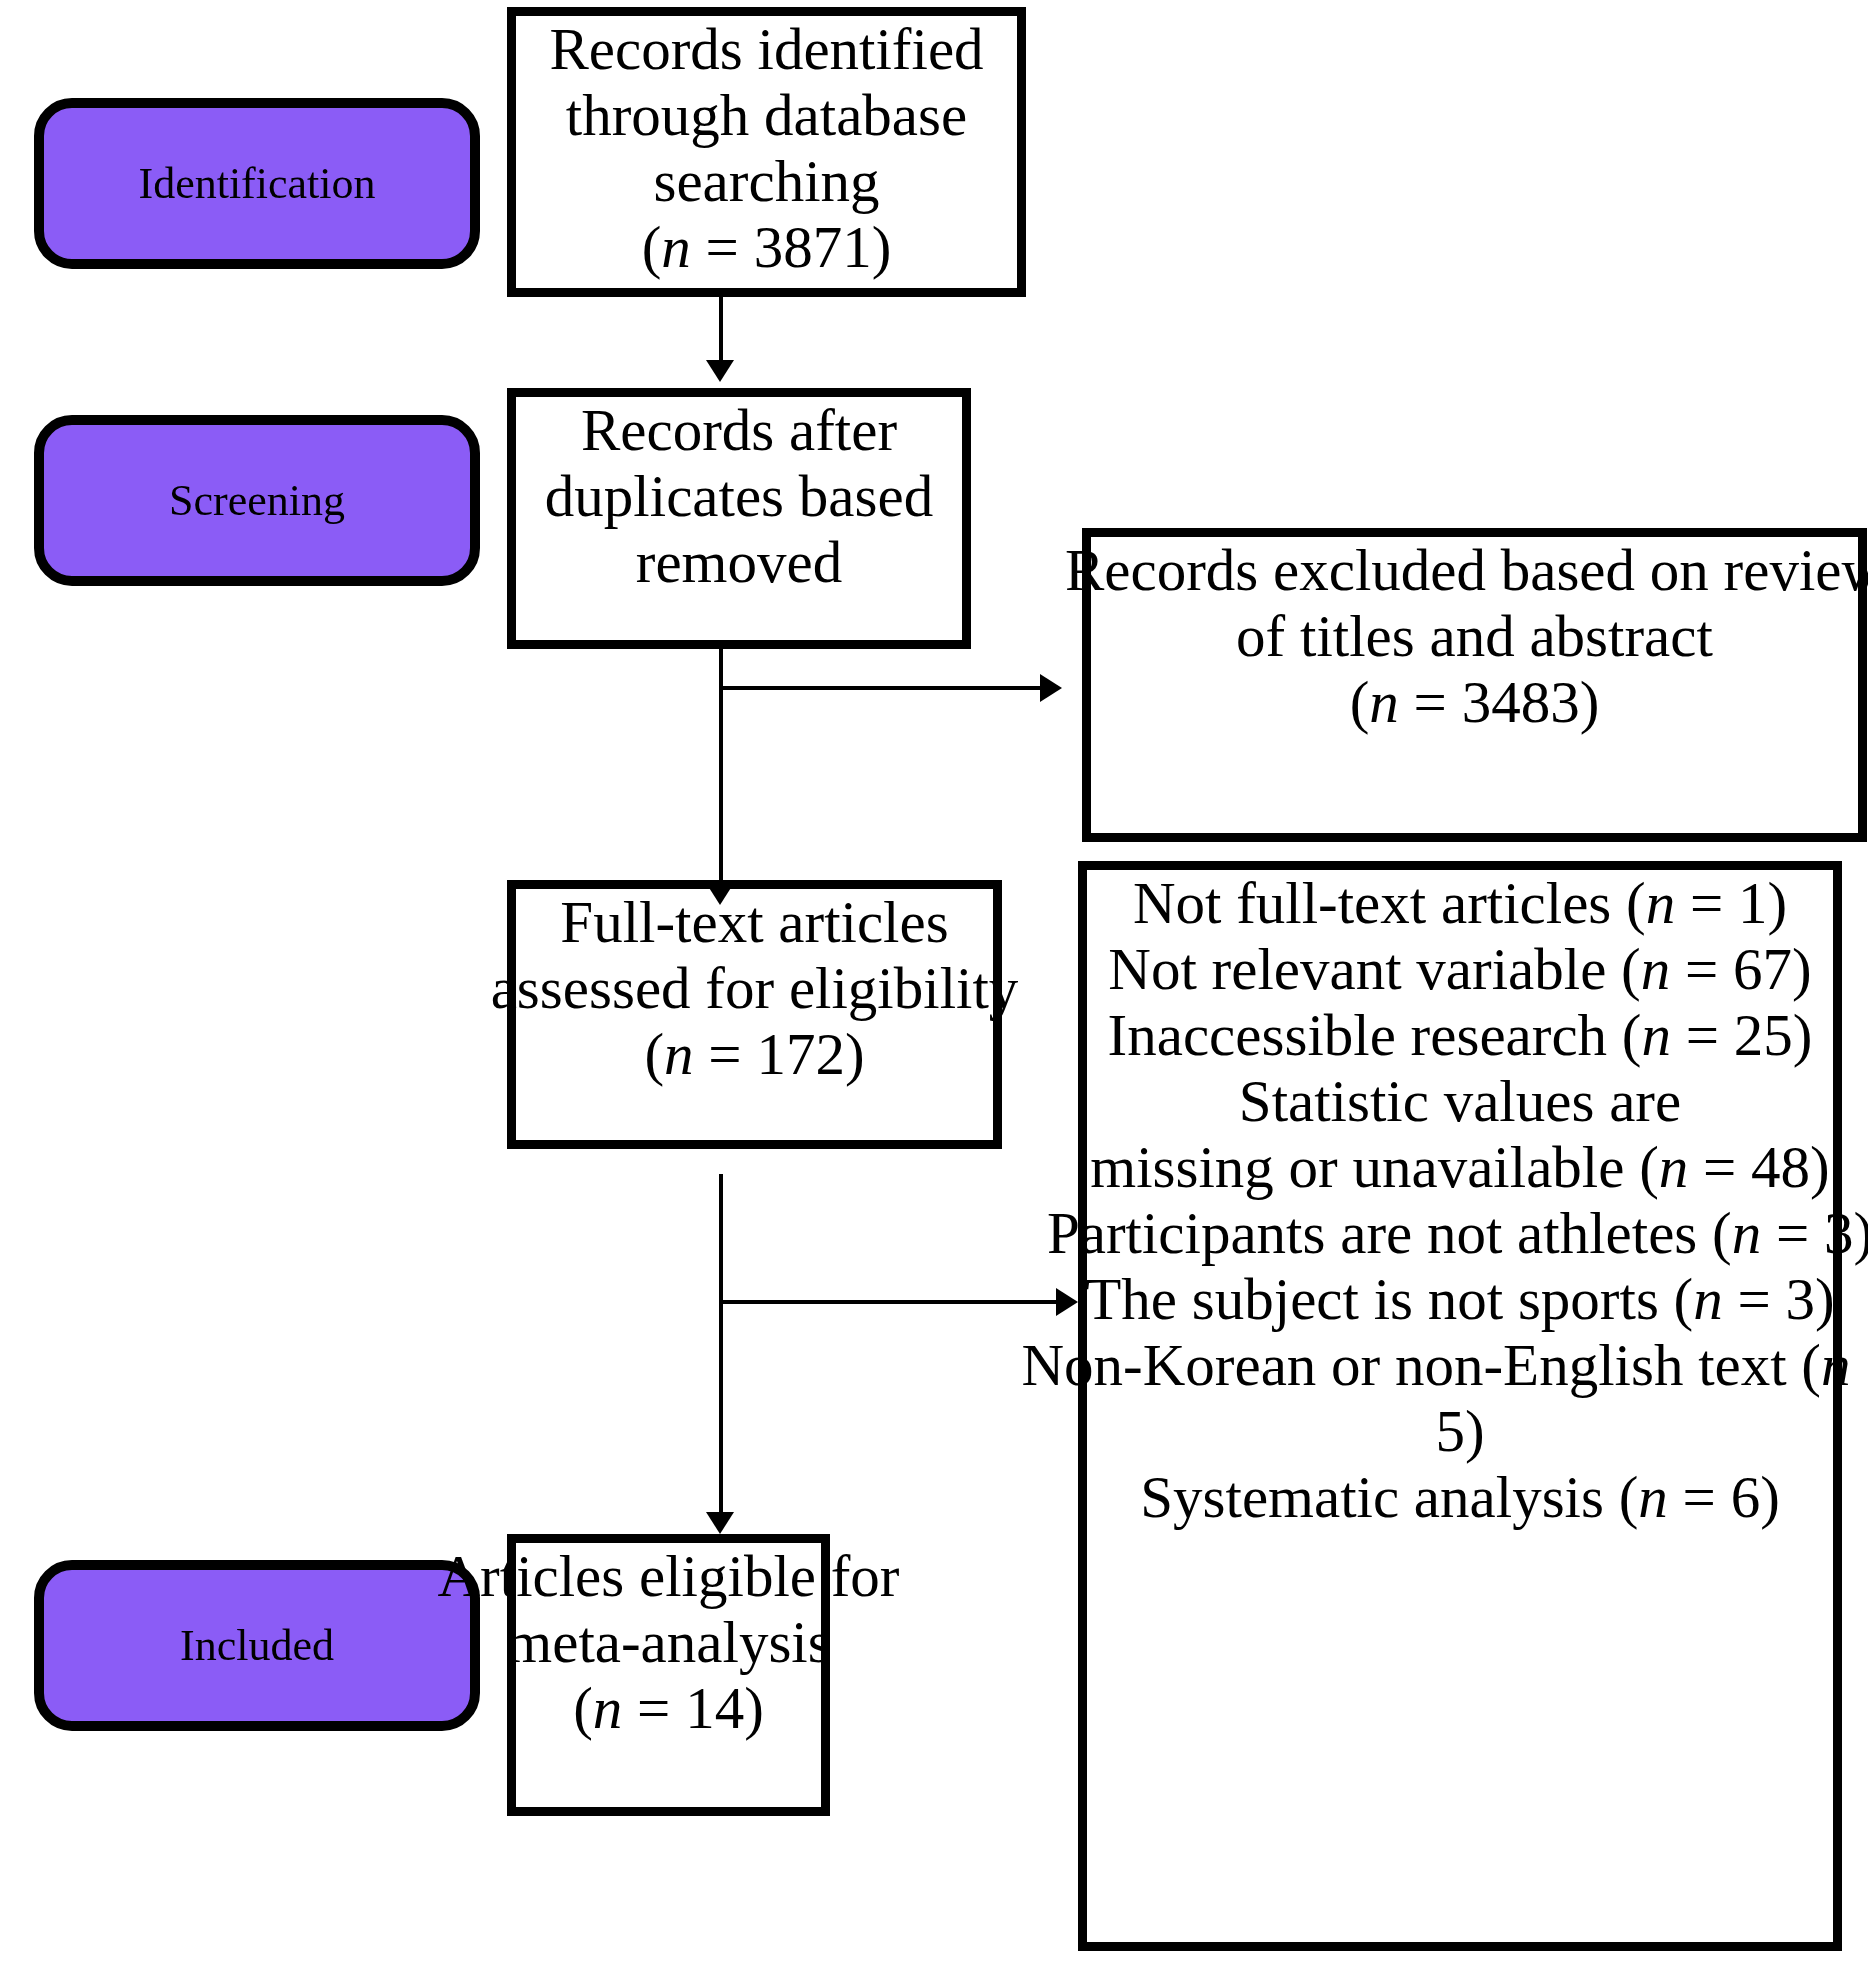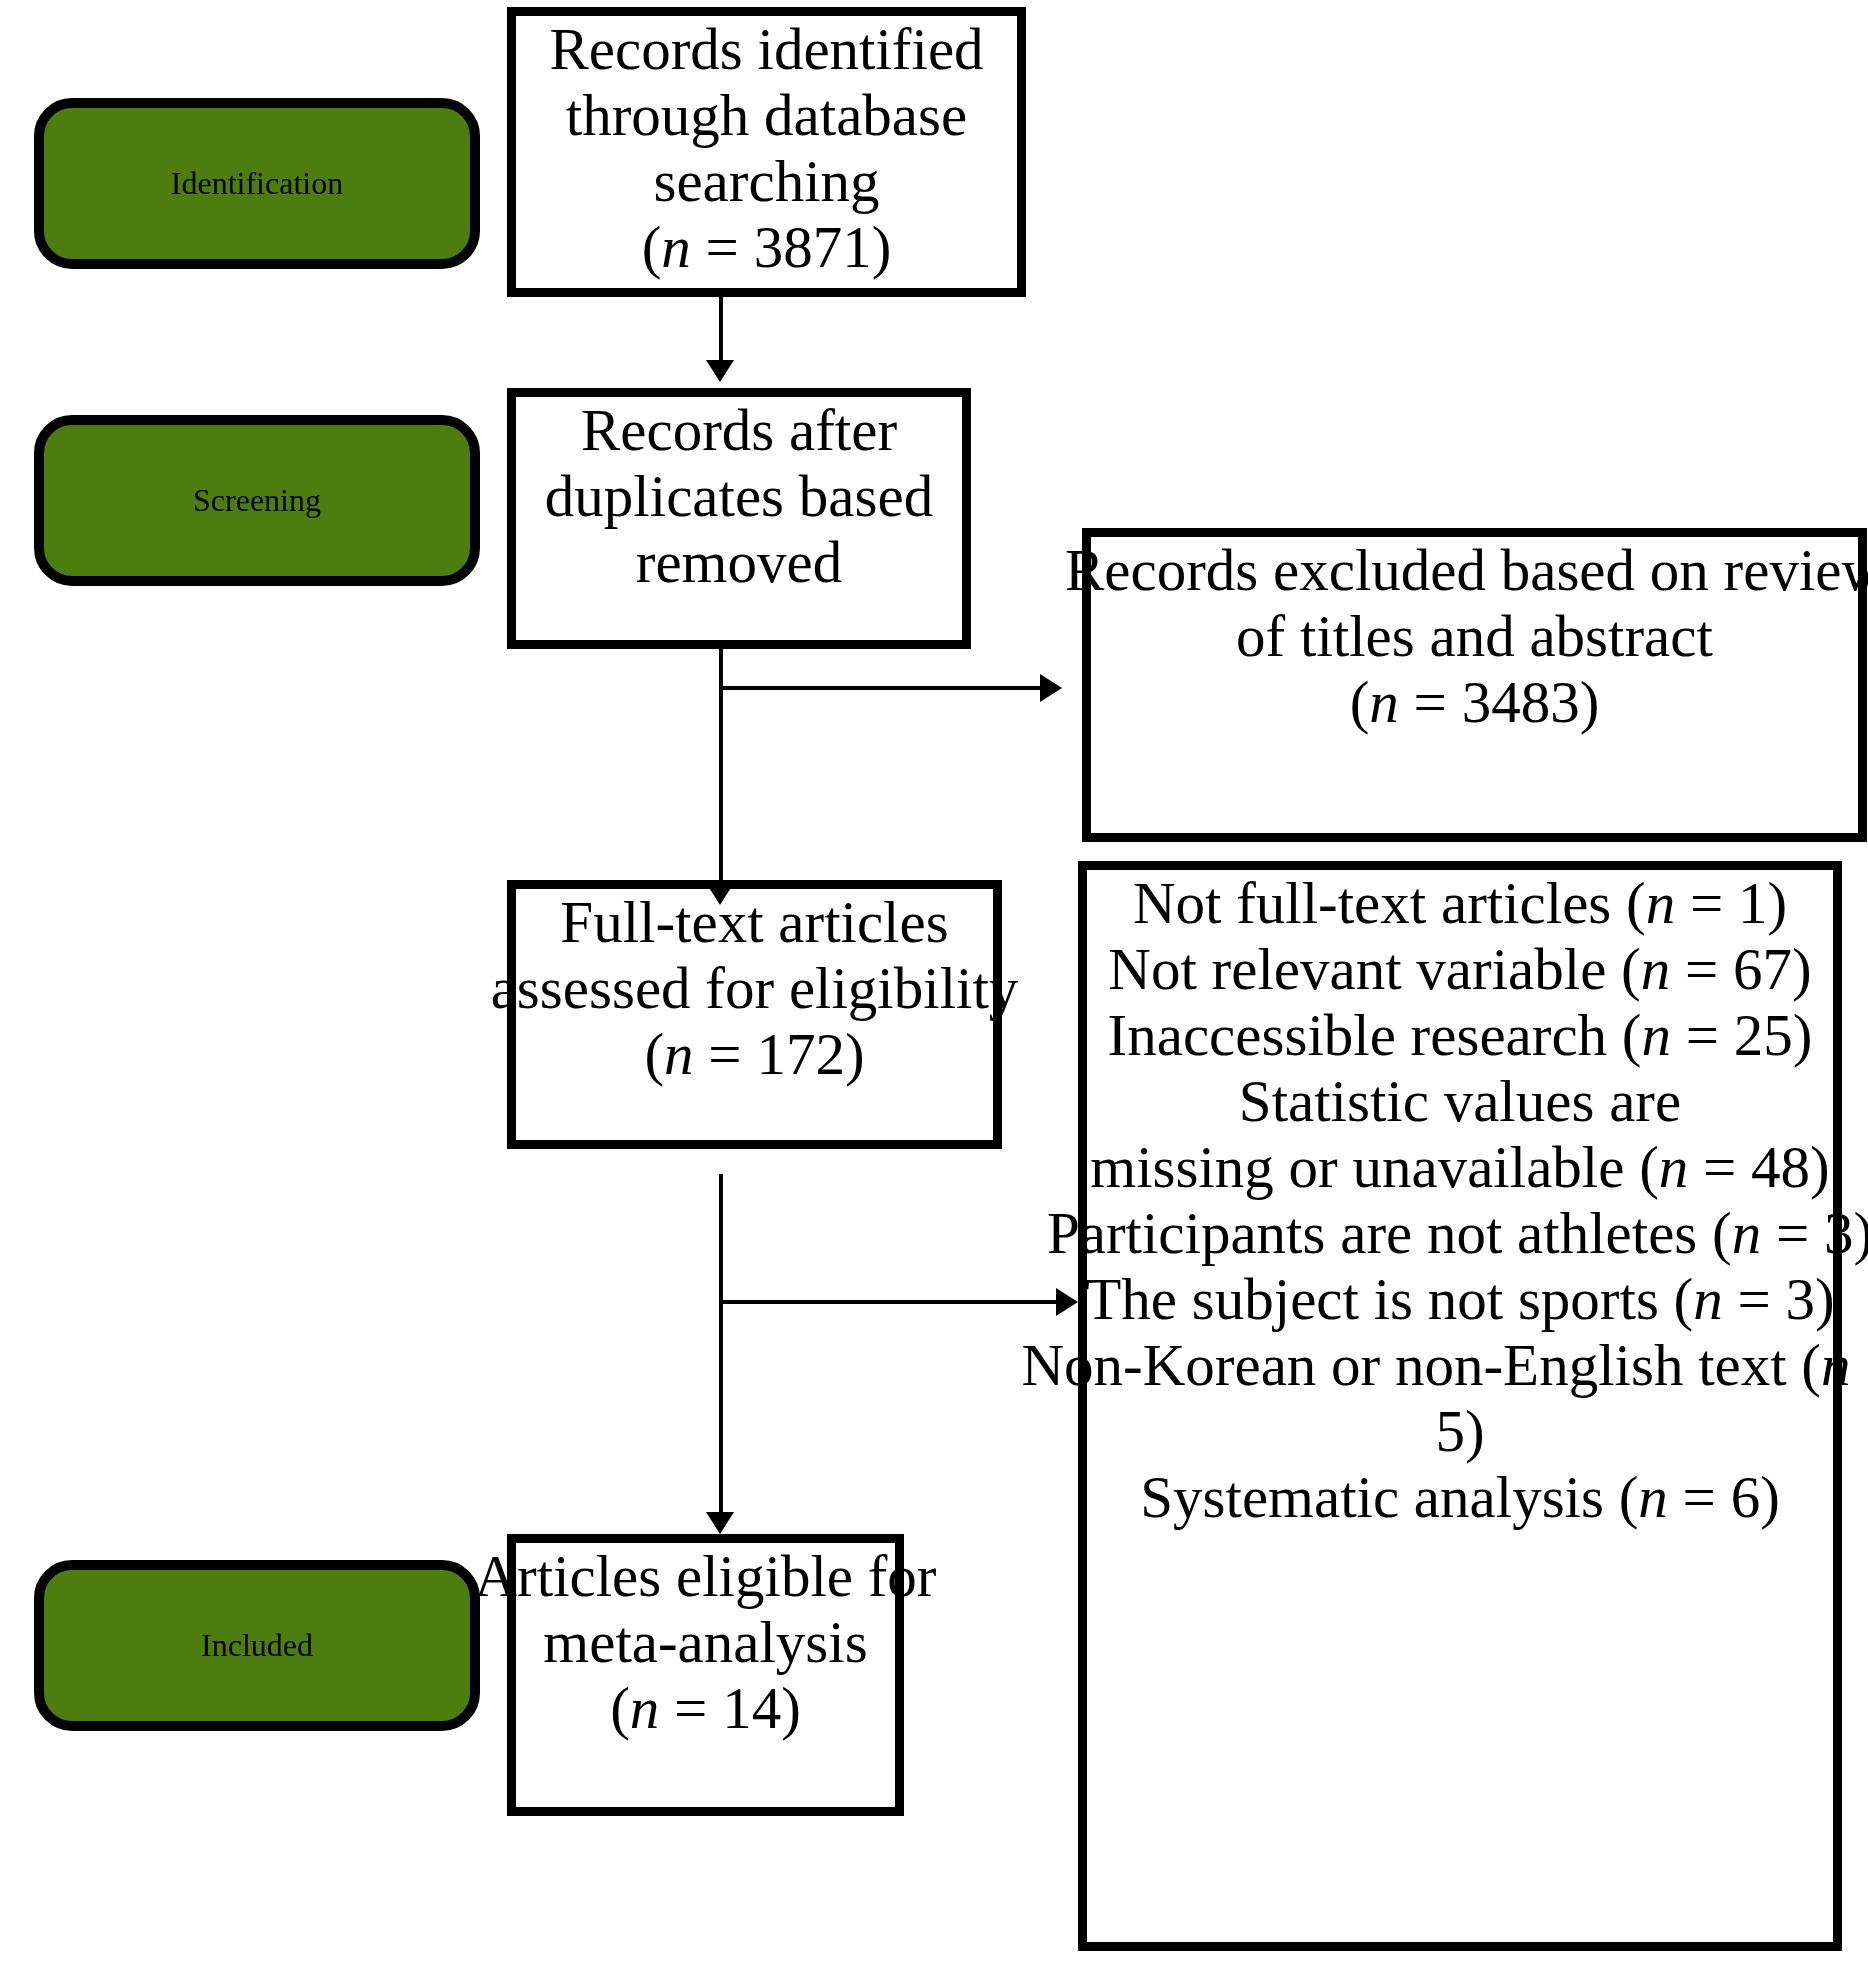--- a/index.html
+++ b/index.html
@@ -15,22 +15,22 @@
   .stage {
     position: absolute;
     left: 34px;
     width: 446px;
     height: 171px;
     border: 10.4px solid #000;
     border-radius: 38px;
     display: flex;
     align-items: center;
     justify-content: center;
-    font-size: 32px;
-    background: #4d7c0f;
+    font-size: 44px;
+    background: #8b5cf6;
   }
   #stage-identification { top: 98px; }
   #stage-screening     { top: 415px; }
   #stage-eligibility   { top: 949px; }
   #stage-included      { top: 1560px; }
 
   .box {
     position: absolute;
     border: 9.2px solid #000;
     background: #fff;
@@ -38,21 +38,21 @@
     flex-direction: column;
     align-items: center;
     justify-content: flex-start;
     text-align: center;
     font-size: 59px;
     line-height: 66px;
   }
   #box-records-identified      { left: 507px;  top: 7.3px;   width: 519px;  height: 290px; }
   #box-records-after-duplicates{ left: 507px;  top: 382px;  width: 464px;  height: 261px; padding-bottom: 30.5px; margin-top: 6px; }
   #box-fulltext-assessed       { left: 507px;  top: 880px; width: 495px;  height: 269px; padding-bottom: 49px; }
-  #box-articles-eligible       { left: 507px;  top: 1534px; width: 397px;  height: 282px; }
+  #box-articles-eligible       { left: 507px;  top: 1534px; width: 323px;  height: 282px; }
   #box-records-excluded        { left: 1062px; top: 528px;  width: 785px; height: 314px; padding-bottom: 43px; margin-left: 20px; }
   #box-exclusion-reasons       { left: 1078px; top: 861px; width: 764px; height: 1090px; }
 
   .line { white-space: nowrap; }
 
   .vline { position: absolute; width: 4.3px;  background: #000; }
   .hline { position: absolute; height: 4.3px; background: #000; }
   .head-down {
     position: absolute; width: 0; height: 0;
     border-left: 14px solid transparent;

